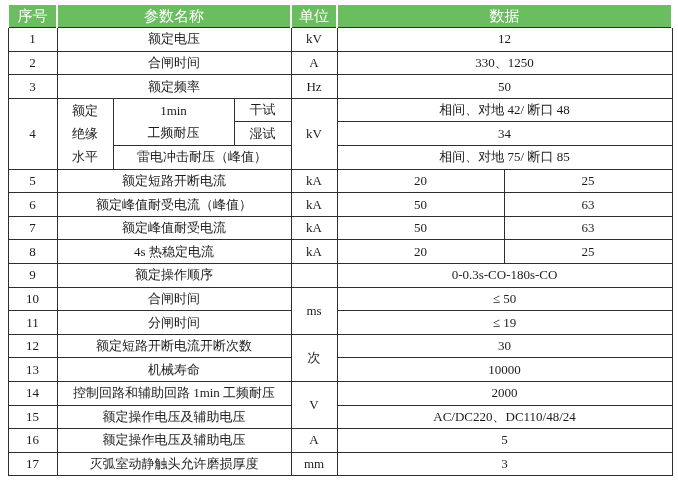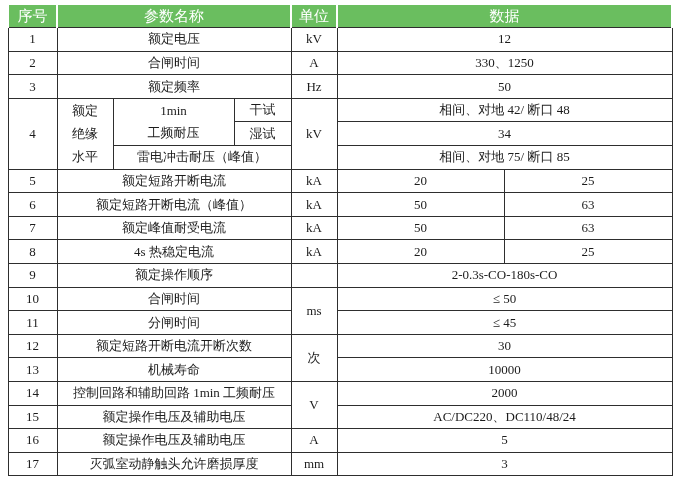--- a/index.html
+++ b/index.html
@@ -122,21 +122,21 @@
     <tr>
       <td>5</td>
       <td colspan="3">额定短路开断电流</td>
       <td>kA</td>
       <td>20</td>
       <td>25</td>
     </tr>
 
     <tr>
       <td>6</td>
-      <td colspan="3">额定短路开断电流（峰值）</td>
+      <td colspan="3">额定峰值耐受电流（峰值）</td>
       <td>kA</td>
       <td>50</td>
       <td>63</td>
     </tr>
 
     <tr>
       <td>7</td>
       <td colspan="3">额定峰值耐受电流</td>
       <td>kA</td>
       <td>50</td>
@@ -148,34 +148,34 @@
       <td colspan="3">4s 热稳定电流</td>
       <td>kA</td>
       <td>20</td>
       <td>25</td>
     </tr>
 
     <tr>
       <td>9</td>
       <td colspan="3">额定操作顺序</td>
       <td></td>
-      <td colspan="2">2-0.3s-CO-180s-CO</td>
+      <td colspan="2">0-0.3s-CO-180s-CO</td>
     </tr>
 
     <tr>
       <td>10</td>
       <td colspan="3">合闸时间</td>
       <td rowspan="2">ms</td>
       <td colspan="2">≤ 50</td>
     </tr>
 
     <tr>
       <td>11</td>
       <td colspan="3">分闸时间</td>
-      <td colspan="2">≤ 45</td>
+      <td colspan="2">≤ 19</td>
     </tr>
 
     <tr>
       <td>12</td>
       <td colspan="3">额定短路开断电流开断次数</td>
       <td rowspan="2">次</td>
       <td colspan="2">30</td>
     </tr>
 
     <tr>

